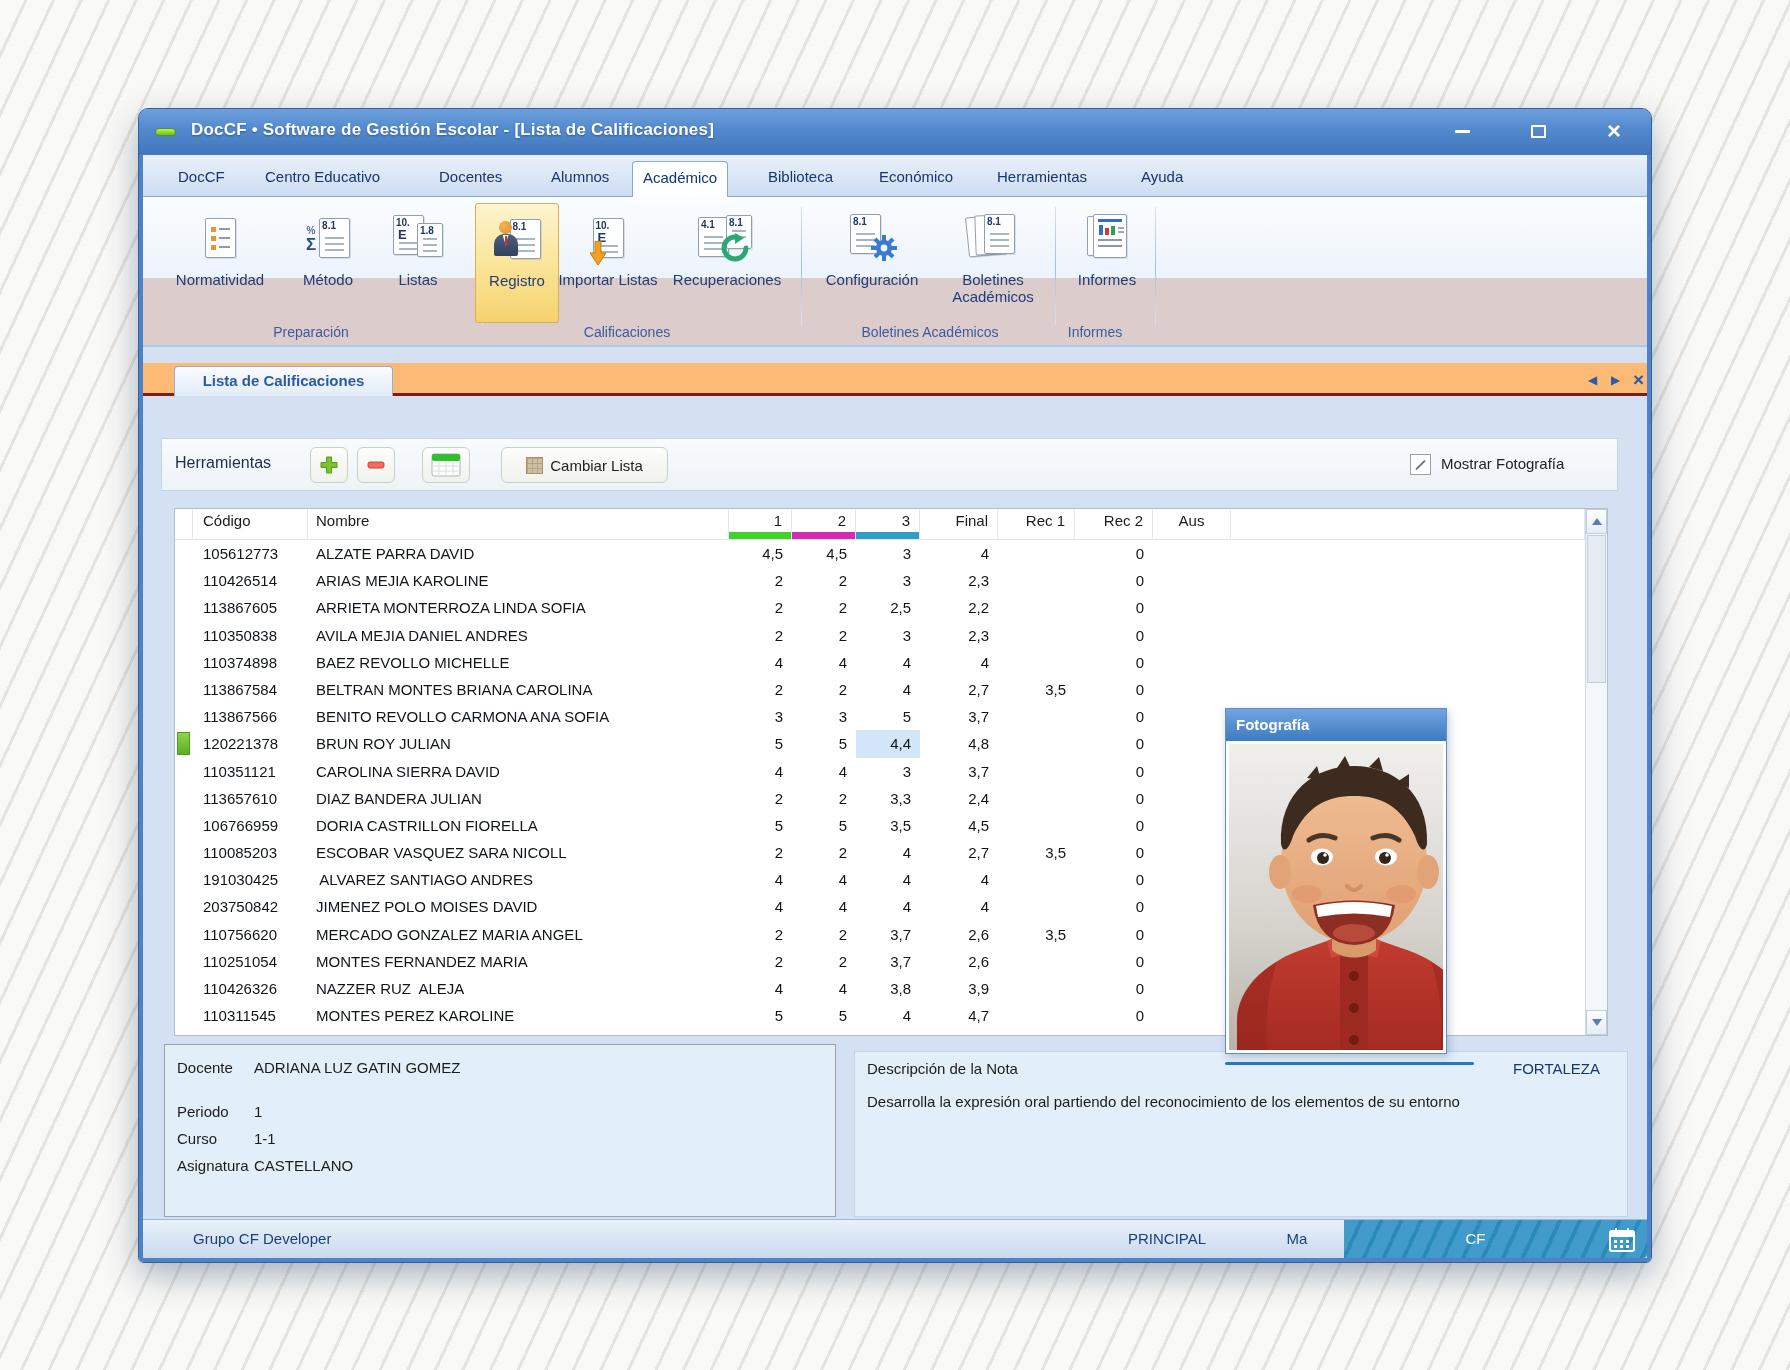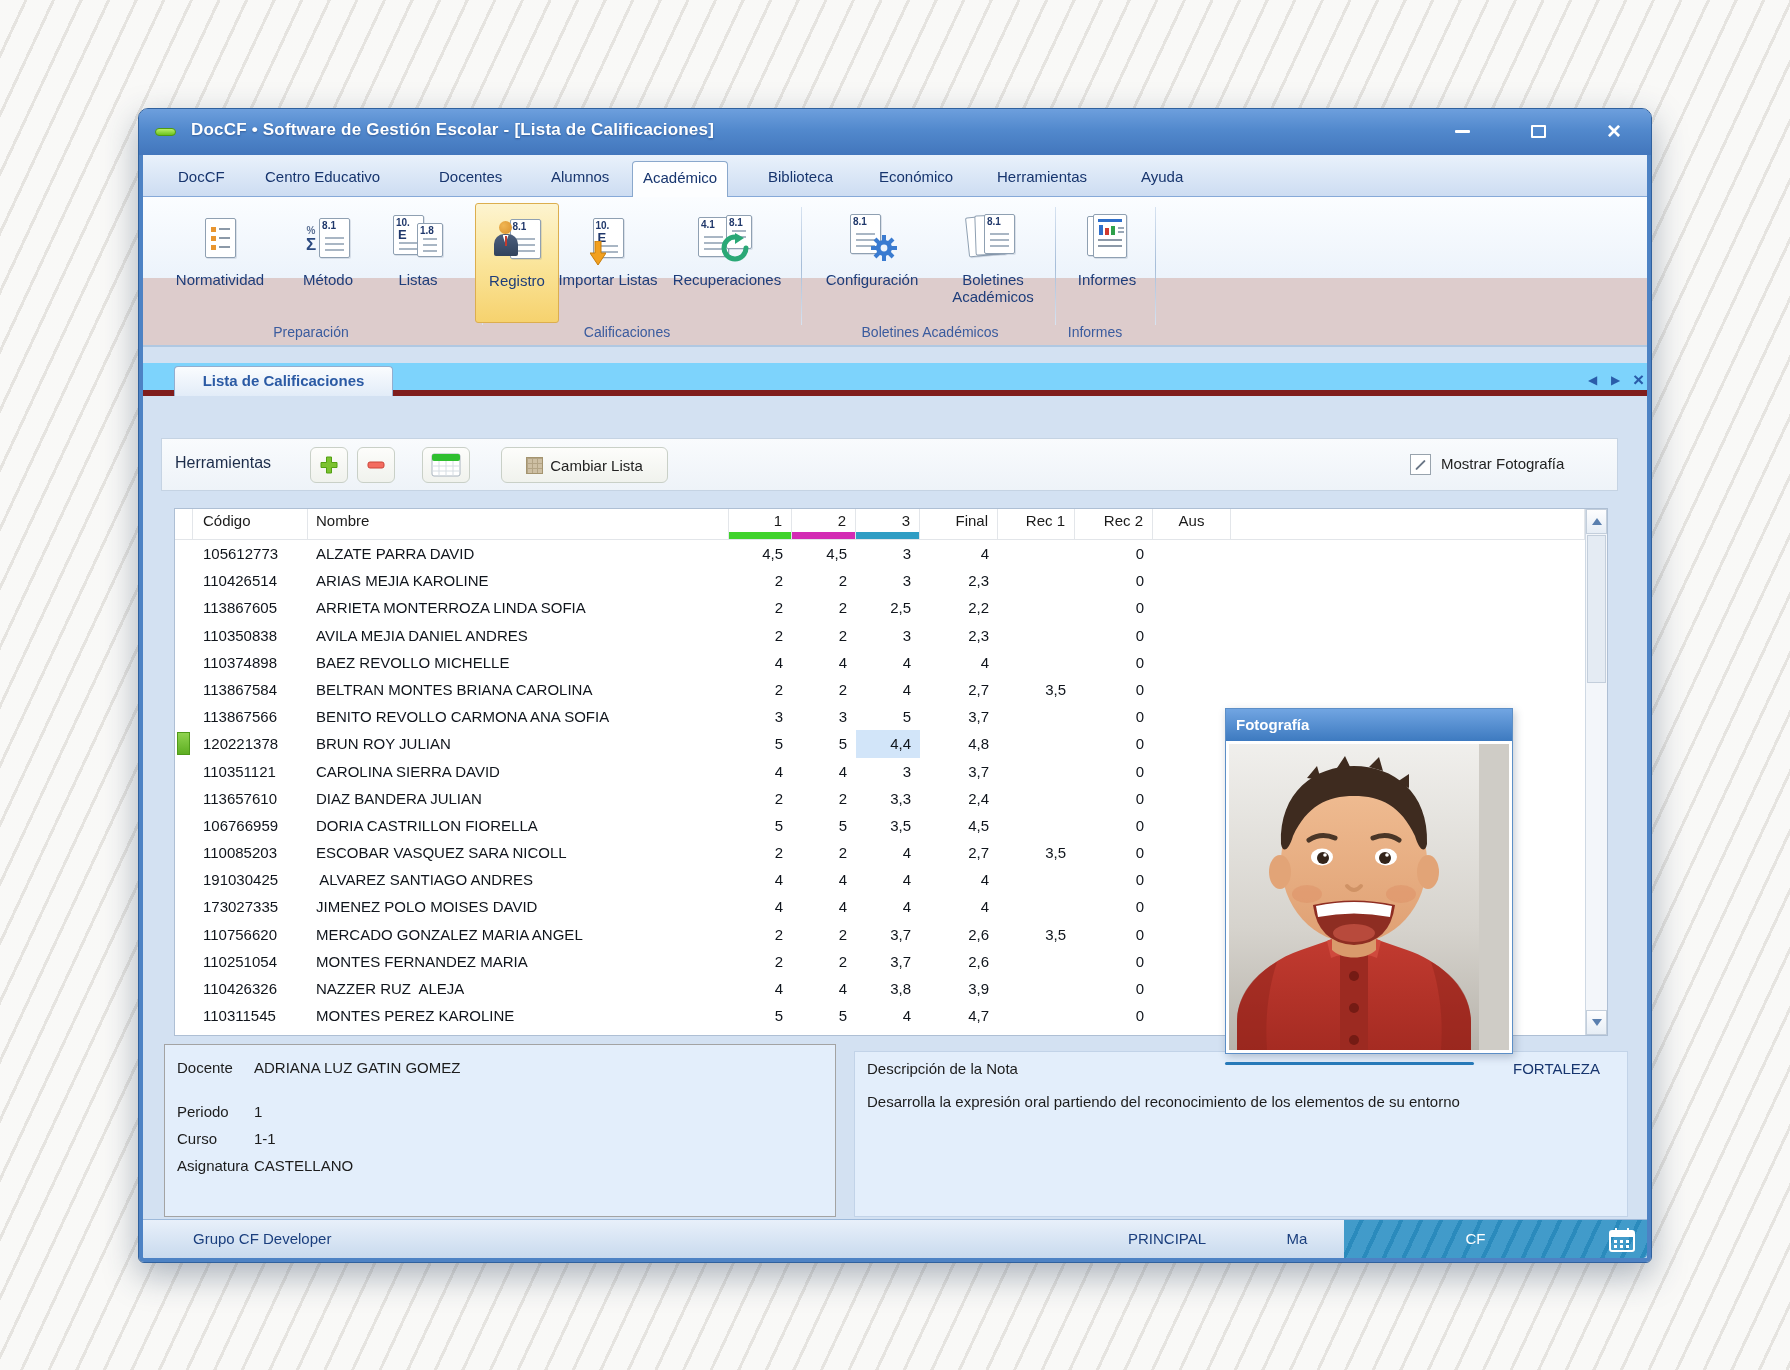--- a/index.html
+++ b/index.html
@@ -73,21 +73,21 @@
   .person .head{ position:absolute; left:5px; top:0; width:13px; height:13px; border-radius:50%;
     background:radial-gradient(circle at 35% 35%, #f0b653,#d98f2b);}
   .person .body{ position:absolute; left:0; top:13px; width:24px; height:22px;
     border-radius:10px 10px 2px 2px; background:linear-gradient(#4c5f7d,#32435c);}
   .person .shirt{ position:absolute; left:9px; top:14px; width:6px; height:9px;
     background:#fff; clip-path:polygon(0 0,100% 0,50% 100%);}
   .person .tie{ position:absolute; left:11px; top:15px; width:2px; height:10px; background:#c23a2e;}
   .gear-ico, .refresh-ico, .arrow-ico{ position:absolute; }
   
   .tabstrip{ position:absolute; left:4px; right:4px; top:254px; height:33px;
-    background:#7dd3fc; border-bottom:6px solid #7f1d1d;}
+    background:#fdba74; border-bottom:3px solid #7f1d1d;}
   .doctab{ position:absolute; left:31px; top:3px; width:219px; height:30px;
     background:linear-gradient(#fafcfe,#e2ecf8); border:1px solid #93aecf; border-bottom:none;
     border-radius:4px 4px 0 0; font-size:15px; font-weight:bold; color:#2b5aa4;
     text-align:center; line-height:28px;}
   .tabnav{ position:absolute; top:0; height:33px; display:flex; align-items:center;
     color:#2a5caa; font-size:12px;}
   .tabnav.tn-close{ font-size:19px; font-weight:bold;}
   
   .tools{ position:absolute; left:22px; top:329px; width:1457px; height:53px;
     background:linear-gradient(#f9fbfd,#eef3f8); border:1px solid #c5d3e3;}
@@ -131,21 +131,21 @@
     background:linear-gradient(#fdfdfe,#e6edf5); border:1px solid #c3cedb; display:flex;
     align-items:center; justify-content:center;}
   .vsb .up{ top:0;} .vsb .dn{ bottom:0;}
   .tri-up{ width:0; height:0; border-left:5px solid transparent; border-right:5px solid transparent;
     border-bottom:7px solid #5a7fae;}
   .tri-dn{ width:0; height:0; border-left:5px solid transparent; border-right:5px solid transparent;
     border-top:7px solid #5a7fae;}
   .vsb .thumb{ position:absolute; left:1px; right:1px; top:26px; height:148px;
     background:#e4ebf3; border:1px solid #c3cedb;}
   
-  .photo{ position:absolute; left:1086px; top:599px; width:288px; background:#fff;
+  .photo{ position:absolute; left:1086px; top:599px; width:222px; background:#fff;
     border:1px solid #5d8fc7; box-shadow:2px 3px 8px rgba(30,50,80,.25); z-index:5;}
   .ptitle{ height:32px; background:linear-gradient(#71a5e2,#3d7ac0); color:#fff; font-weight:bold;
     font-size:15px; line-height:32px; padding-left:10px;}
   .pimg{ margin:3px; height:306px; overflow:hidden; background:#cfccc6;}
   .photoline{ position:absolute; left:1086px; top:953px; width:249px; height:3px;
     background:#2779b8; border-radius:2px; z-index:6;}
   
   .infopanel{ position:absolute; left:25px; top:935px; width:672px; height:173px;
     background:#e3eefb; border:1px solid #a3a3a3; font-size:15px; color:#1c1c1c;}
   .infopanel .lab{ position:absolute; left:12px;} .infopanel .val{ position:absolute; left:89px;}
@@ -574,21 +574,21 @@
             <div class="tcell c-p2">4</div>
             <div class="tcell c-p3">4</div>
             <div class="tcell c-final">4</div>
             <div class="tcell c-rec1"></div>
             <div class="tcell c-rec2">0</div>
             <div class="tcell c-aus"></div>
             <div class="tcell c-filler"></div>
           </div>
           <div class="trow">
             <div class="tcell c-marker"></div>
-            <div class="tcell c-code">173027335</div>
+            <div class="tcell c-code">203750842</div>
             <div class="tcell c-name">JIMENEZ POLO MOISES DAVID</div>
             <div class="tcell c-p1">4</div>
             <div class="tcell c-p2">4</div>
             <div class="tcell c-p3">4</div>
             <div class="tcell c-final">4</div>
             <div class="tcell c-rec1"></div>
             <div class="tcell c-rec2">0</div>
             <div class="tcell c-aus"></div>
             <div class="tcell c-filler"></div>
           </div>

